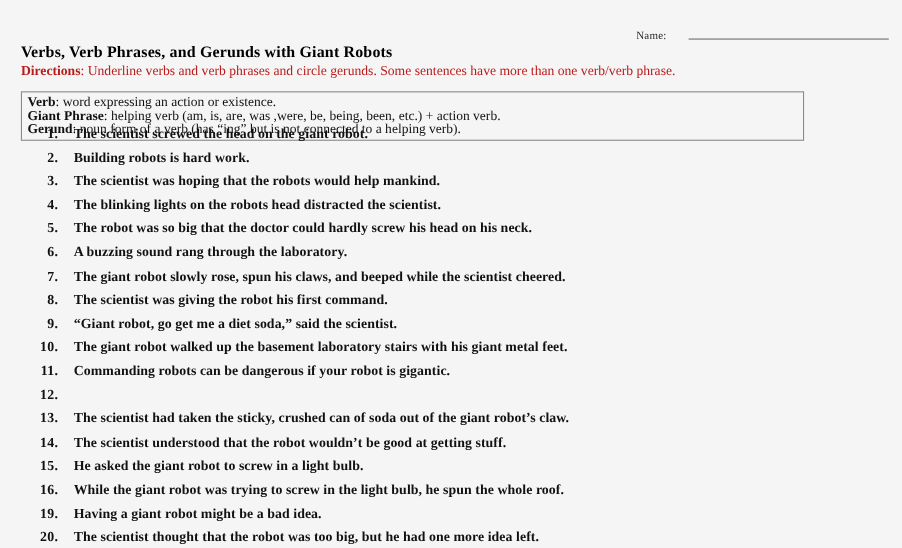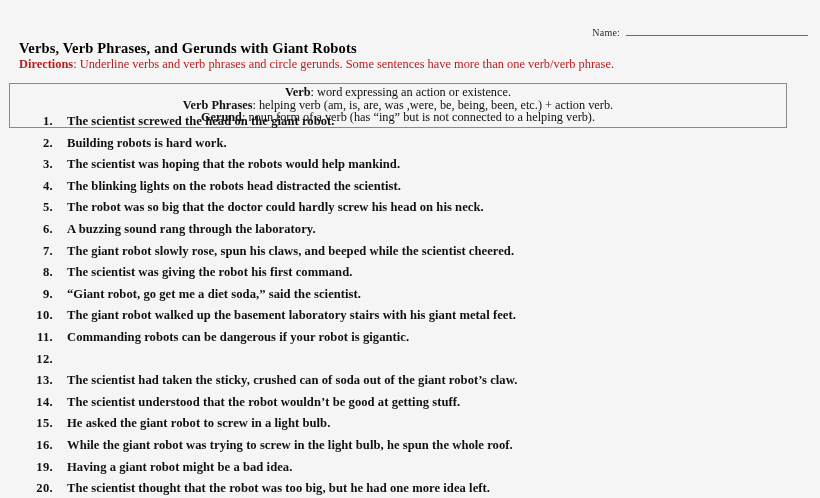--- a/index.html
+++ b/index.html
@@ -24,21 +24,21 @@
     padding: 0;
   }
 
   
   .name-row {
     position: absolute;
     top: 27px;
     right: 12px;
     display: flex;
     align-items: flex-end;
-    gap: 6px;
+    gap: 20px;
   }
   .name-label {
     font-size: 10px;
     font-weight: 400;
     color: #2b2b2b;
     letter-spacing: 0.2px;
     line-height: 11px;
     white-space: nowrap;
   }
   .name-rule {
@@ -70,27 +70,26 @@
     line-height: 13.6px;
     color: #b91c1c;
     text-align: left;
   }
   .directions b { font-weight: bold; }
 
   
   .defbox {
     position: absolute;
     top: 83px;
-    left: 9px;
-    width: 778px;
+    left: 19px;
+    width: 712px;
     box-sizing: border-box;
     border: 1.2px solid #8a8a8a;
     background: #f5f5f5;
     padding: 2px 5px 3px 5px;
-    text-align: center;
   }
   .defline {
     font-size: 12.3px;
     line-height: 12.6px;
     color: #111;
     white-space: nowrap;
   }
   .defline b { font-weight: bold; }
 
   
@@ -137,21 +136,21 @@
 
   <div class="directions">
     <b>Directions</b><span>: Underline verbs and verb phrases and circle gerunds.  Some sentences have more than one verb/verb phrase.</span>
   </div>
 
   <div class="defbox">
     <div class="defline">
       <b>Verb</b><span>: word expressing an action or existence.</span>
     </div>
     <div class="defline">
-      <b>Verb Phrases</b><span>: helping verb (am, is, are, was ,were, be, being, been, etc.) + action verb.</span>
+      <b>Giant Phrase</b><span>: helping verb (am, is, are, was ,were, be, being, been, etc.) + action verb.</span>
     </div>
     <div class="defline">
       <b>Gerund</b><span>: noun form of a verb (has “ing” but is not connected to a helping verb).</span>
     </div>
   </div>
 
   <div class="questions">
     <div class="q-item">
         <span class="q-num">1.</span>
         <span class="q-text">The scientist screwed the head on the giant robot.</span>

